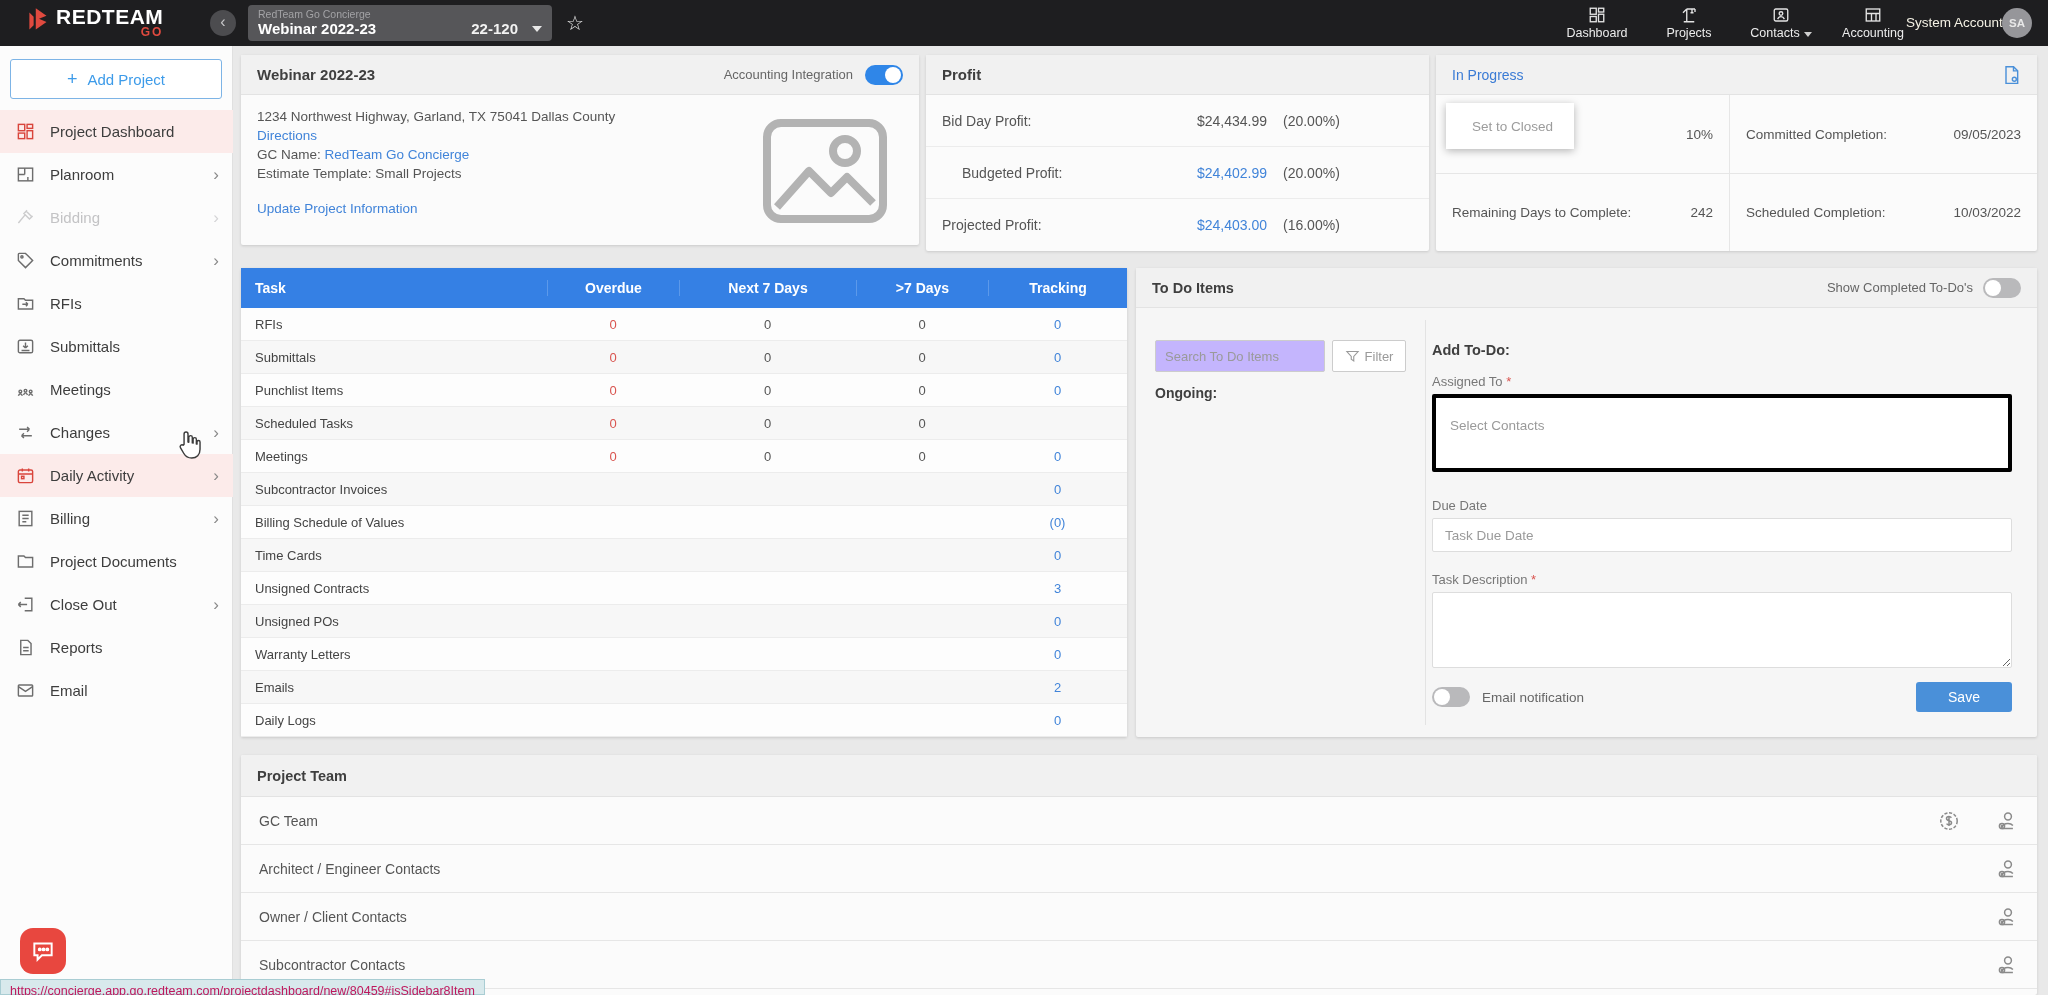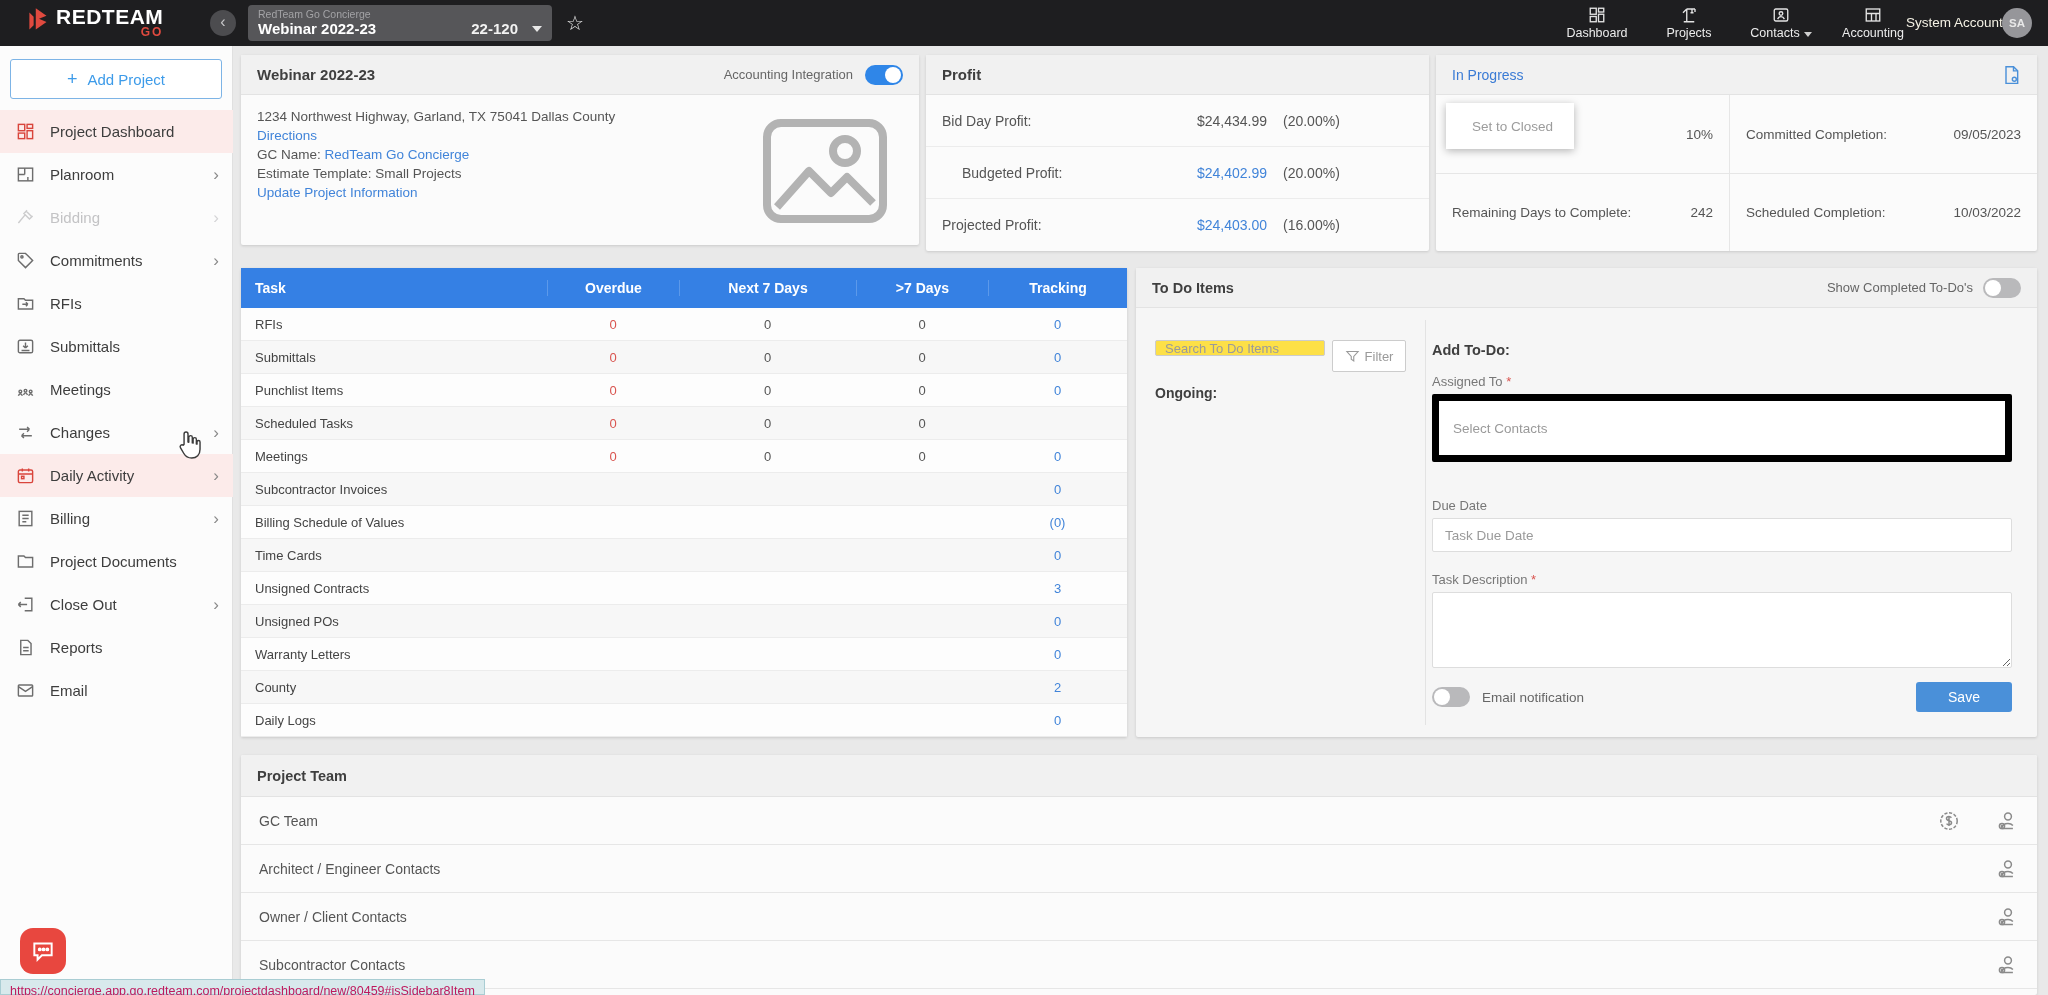--- a/index.html
+++ b/index.html
@@ -108,33 +108,33 @@
   .t-row .c-over { color:#d9544f; }
   .t-row .c-mid { color:#555; }
   .t-row .c-track { color:#4184d9; cursor:pointer; }
 
   
   .todo-card { left:903px; top:222px; width:901px; height:469px; background:#f6f6f6; }
   .todo-card .card-h { font-size:14.5px; }
   .td-toggle { margin-left:auto; display:flex; align-items:center; gap:10px; font-weight:normal;
     font-size:13px; color:#666; }
   .td-divider { position:absolute; left:289px; top:52px; bottom:12px; width:1px; background:#e3e3e3; }
-  .td-search { position:absolute; left:19px; top:72px; width:170px; height:16px; border:1px solid #ccc;
-    border-radius:2px; background:#fde047; font-size:13px; color:#555; padding:0 9px;
+  .td-search { position:absolute; left:19px; top:72px; width:170px; height:32px; border:1px solid #ccc;
+    border-radius:2px; background:#c4b5fd; font-size:13px; color:#555; padding:0 9px;
     font-family:"Liberation Sans", sans-serif; }
   .td-search::placeholder { color:#9a9a9a; }
   .td-filter { position:absolute; left:196px; top:72px; width:74px; height:32px; border:1px solid #ccc;
     border-radius:2px; background:#fff; color:#9a9a9a; font-size:13px; display:flex; align-items:center;
     justify-content:center; gap:5px; cursor:pointer; }
   .td-ongoing { position:absolute; left:19px; top:117px; font-size:14px; font-weight:bold; color:#3f3f3f; }
   .td-addtitle { position:absolute; left:296px; top:74px; font-size:14.5px; font-weight:bold; color:#3f3f3f; }
   .td-label { position:absolute; font-size:13px; color:#777; }
   .req { color:#d9544f; }
-  .td-select { position:absolute; left:296px; top:126px; width:580px; height:68px; background:#fff;
-    border:7px solid #000000; border-radius:2px; padding:20px 14px; font-size:13.5px; color:#9a9a9a; cursor:pointer; }
+  .td-select { position:absolute; left:296px; top:126px; width:580px; height:78px; background:#fff;
+    border:4px solid #000000; border-radius:2px; padding:20px 14px; font-size:13.5px; color:#9a9a9a; cursor:pointer; }
   .td-date { position:absolute; left:296px; top:250px; width:580px; height:34px; background:#fff;
     border:1px solid #ddd; border-radius:2px; padding:0 12px; font-size:13.5px; color:#555;
     font-family:"Liberation Sans", sans-serif; }
   .td-date::placeholder { color:#9a9a9a; }
   .td-desc { position:absolute; left:296px; top:324px; width:580px; height:76px; background:#fff;
     border:1px solid #ddd; border-radius:2px; resize:both; font-family:"Liberation Sans", sans-serif;
     font-size:13.5px; padding:6px 10px; color:#555; }
   .td-bottom { position:absolute; left:296px; top:414px; width:580px; display:flex; align-items:center; }
   .td-email { display:flex; align-items:center; gap:12px; font-size:13.5px; color:#666; }
   .save-btn { margin-left:auto; width:96px; height:30px; background:#4a90d9; border:none; border-radius:3px;
@@ -355,21 +355,21 @@
         <div>1234 Northwest Highway, Garland, TX 75041 Dallas County</div>
         <a class="lnk">Directions</a>
         <div style="margin-top:0;">
           <span>GC Name:</span>
           <a class="lnk">RedTeam Go Concierge</a>
         </div>
         <div>
           <span>Estimate Template:</span>
           <span>Small Projects</span>
         </div>
-        <div style="margin-top:0;">
+        <div style="margin-top:16px;">
           <a class="lnk">Update Project Information</a>
         </div>
       </div>
       <svg class="pc-img" width="128" height="108" viewBox="0 0 64 54" fill="none" stroke="#b3b3b3" stroke-width="4" stroke-linejoin="round">
           <rect x="3" y="3" width="58" height="48" rx="7"></rect>
           <circle cx="42" cy="17" r="6"></circle>
           <path d="m8 45 16-18 11 11 8-8 13 13"></path>
         </svg>
     </div>
 
@@ -503,21 +503,21 @@
           <span class="c-track">0</span>
         </div>
       <div class="t-row">
           <span class="tcell">Warranty Letters</span>
           <span class="c-over"></span>
           <span class="c-mid"></span>
           <span class="c-mid"></span>
           <span class="c-track">0</span>
         </div>
       <div class="t-row">
-          <span class="tcell">County</span>
+          <span class="tcell">Emails</span>
           <span class="c-over"></span>
           <span class="c-mid"></span>
           <span class="c-mid"></span>
           <span class="c-track">2</span>
         </div>
       <div class="t-row">
           <span class="tcell">Daily Logs</span>
           <span class="c-over"></span>
           <span class="c-mid"></span>
           <span class="c-mid"></span>

